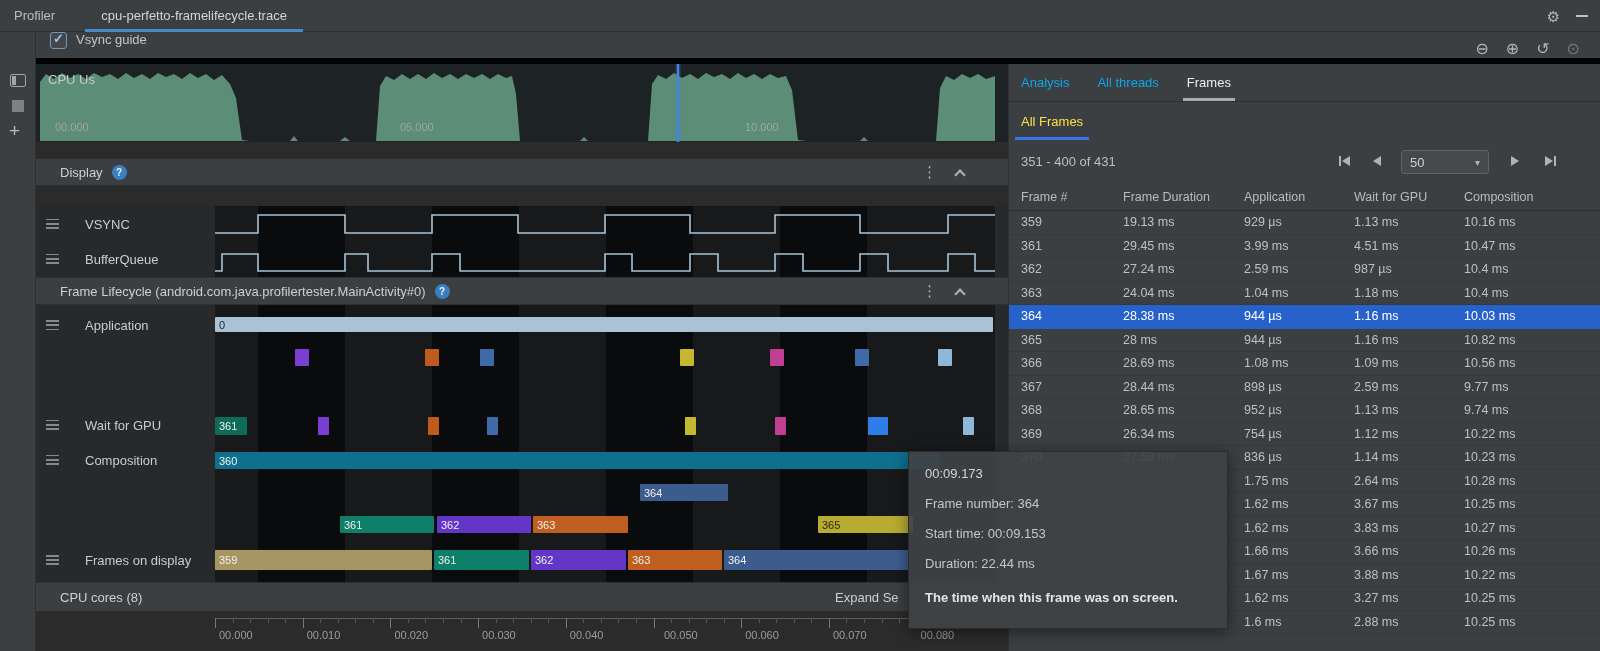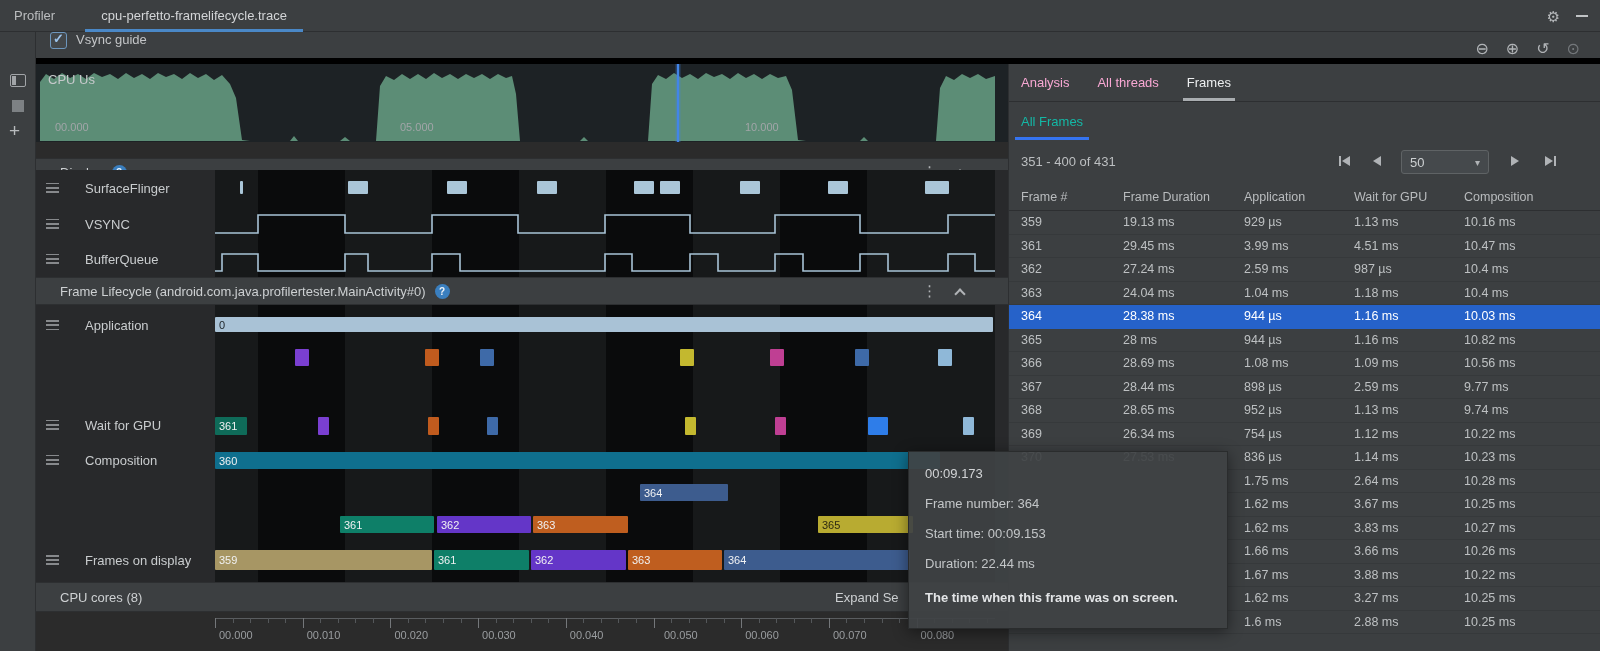--- a/index.html
+++ b/index.html
@@ -76,25 +76,25 @@
   .axis{position:absolute;left:0;top:548px;width:972px;height:39px;background:#2b2b2b;}
   .axis-track{position:absolute;left:179px;top:0;width:780px;height:39px;}
   .axis-line{position:absolute;left:0;right:0;top:6px;height:1px;background:#5a5d60;}
   .minor-ticks{position:absolute;left:0;right:0;top:6px;height:5px;background:repeating-linear-gradient(90deg,#54575a 0 1px,transparent 1px 17.54px);}
   .major-tick{position:absolute;top:6px;width:1px;height:10px;background:#74777a;}
   .axis-label{position:absolute;top:17px;font-size:11px;color:#9a9da0;}
 
   
   .right-panel{position:absolute;left:1008px;top:64px;width:592px;bottom:0;background:#3c3f41;border-left:1px solid #2d2f31;}
   .rp-tabs{position:absolute;top:0;left:0;right:0;height:38px;border-bottom:1px solid #2d2f31;display:flex;align-items:stretch;padding-left:12px;gap:28px;}
-  .rp-tab{display:flex;align-items:center;position:relative;color:#f9a8d4;cursor:default;}
+  .rp-tab{display:flex;align-items:center;position:relative;color:#0ea5e9;cursor:default;}
   .rp-tab.active{color:#eceeef;}
   .rp-tab.active::after{content:"";position:absolute;left:-4px;right:-4px;bottom:0;height:3px;background:#a9adb0;}
   .rp-subtabs{position:absolute;top:38px;left:0;right:0;height:38px;display:flex;align-items:stretch;padding-left:12px;}
-  .rp-subtab{display:flex;align-items:center;position:relative;color:#14b8a6;}
+  .rp-subtab{display:flex;align-items:center;position:relative;color:#fde047;}
   .rp-subtab::after{content:"";position:absolute;left:-6px;right:-6px;bottom:0;height:3px;background:#3574f0;}
   .rp-pagination{position:absolute;top:76px;left:0;right:0;height:44px;}
   .pg-text{position:absolute;left:12px;top:14px;color:#bcbfc1;}
   .pg-btn{position:absolute;top:16px;display:flex;align-items:center;gap:1px;}
   .tri-l{width:0;height:0;border-top:5px solid transparent;border-bottom:5px solid transparent;border-right:8px solid #b0b3b6;}
   .tri-r{width:0;height:0;border-top:5px solid transparent;border-bottom:5px solid transparent;border-left:8px solid #b0b3b6;}
   .bar-v{width:2px;height:10px;background:#b0b3b6;}
   .pg-select{position:absolute;left:392px;top:10px;width:88px;height:24px;background:#45494c;border:1px solid #5f6365;border-radius:3px;display:flex;align-items:center;padding:0 8px;color:#cdd0d2;}
   .pg-caret{margin-left:auto;font-size:10px;color:#b0b3b6;}
   .rp-table-head{position:absolute;top:120px;left:0;right:0;height:27px;display:flex;border-bottom:1px solid #2d2f31;background:#3c3f41;}
@@ -158,37 +158,20 @@
         <div class="cpu-time" style="left: 709px;">10.000</div>
       </div>
 
     <div class="sec-header display-header">
       <span class="sh-title">Display</span>
       <span class="help">?</span>
       <span class="kebab">⋮</span>
       <span class="chev"></span>
     </div>
 
-    <div class="row sf-row">
-      <div class="track striped" id="sf-track">
-          <div class="sf-mark" style="left: 25px; width: 3px;"></div>
-          <div class="sf-mark" style="left: 133px; width: 20px;"></div>
-          <div class="sf-mark" style="left: 232px; width: 20px;"></div>
-          <div class="sf-mark" style="left: 322px; width: 20px;"></div>
-          <div class="sf-mark" style="left: 419px; width: 20px;"></div>
-          <div class="sf-mark" style="left: 445px; width: 20px;"></div>
-          <div class="sf-mark" style="left: 525px; width: 20px;"></div>
-          <div class="sf-mark" style="left: 613px; width: 20px;"></div>
-          <div class="sf-mark" style="left: 710px; width: 24px;"></div>
-        </div>
-      <div class="lc-item" style="top:8px">
-        <span class="handle"></span>
-        <span class="lc-text">SurfaceFlinger</span>
-      </div>
-    </div>
 
     <div class="row vs-row">
       <div class="track striped">
         <svg class="wave" width="780" height="36" viewBox="0 0 780 36">
           <polyline fill="none" stroke="#a8c3d6" stroke-width="1.6" points="0,27 43,27 43,9 130,9 130,27 217,27 217,9 303,9 303,27 390,27 390,9 475,9 475,27 560,27 560,9 645,9 645,27 733,27 733,9 780,9"></polyline>
         </svg>
       </div>
       <div class="lc-item" style="top:8px">
         <span class="handle"></span>
         <span class="lc-text">VSYNC</span>

